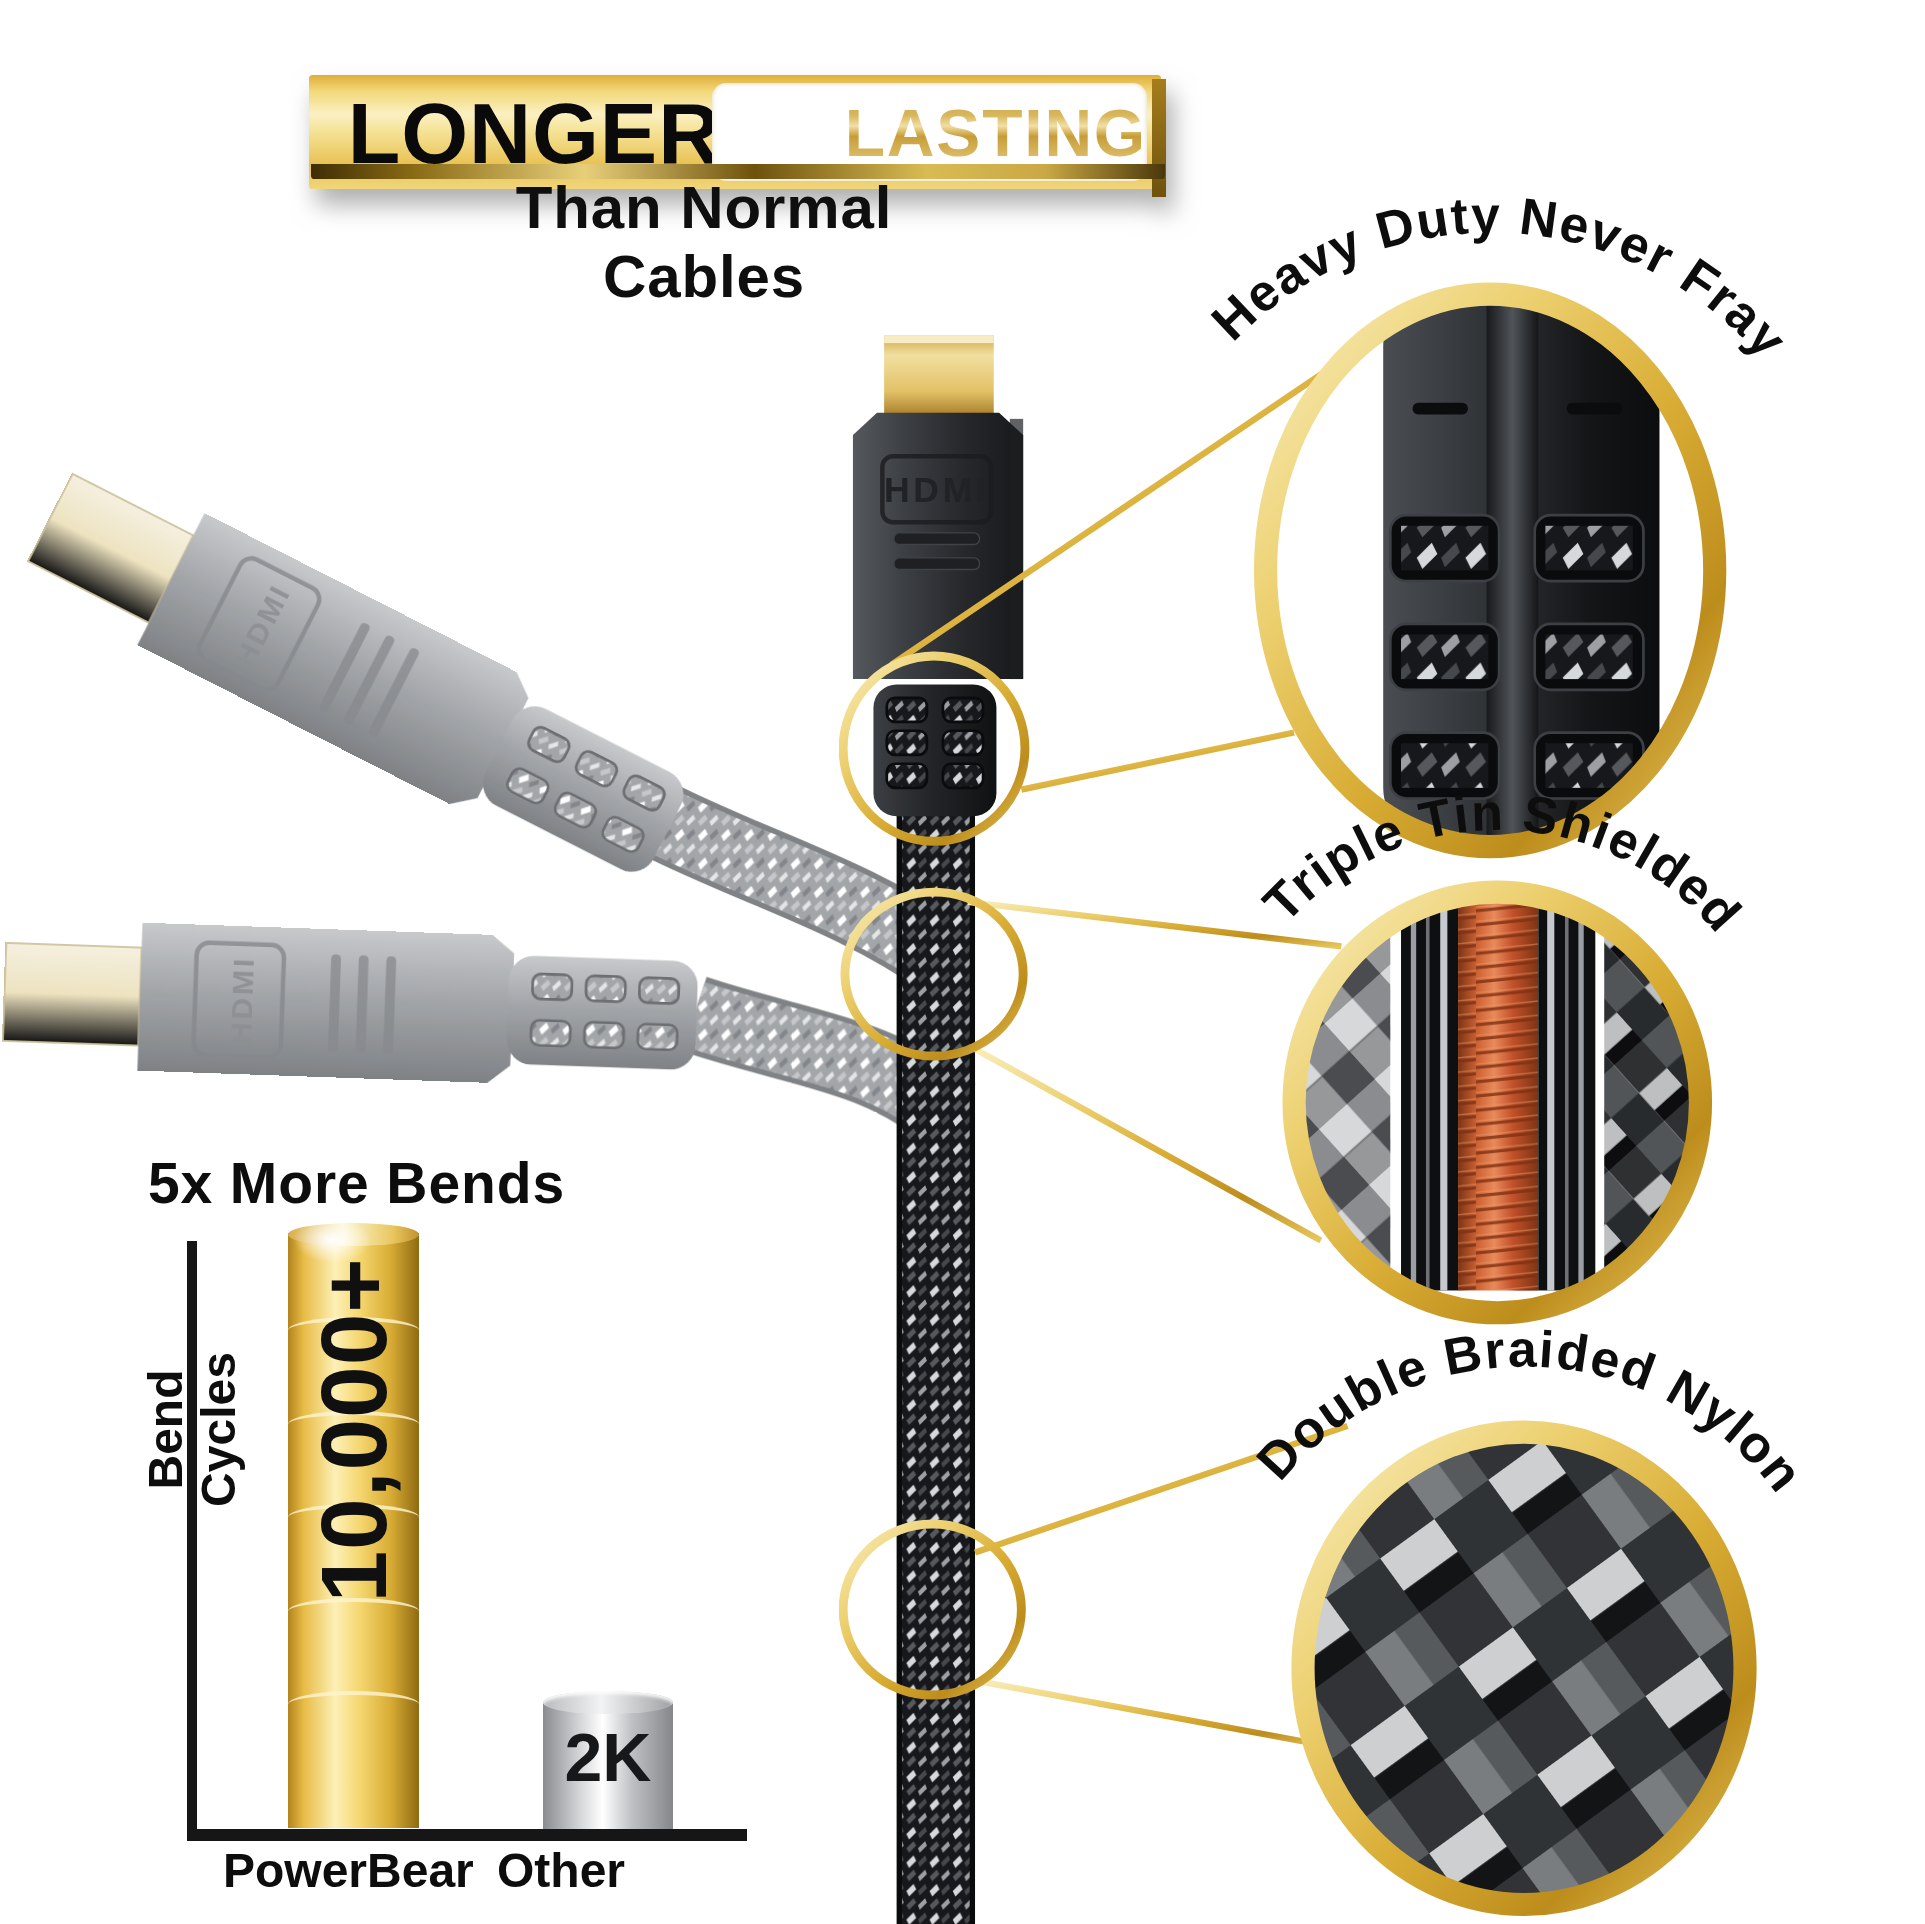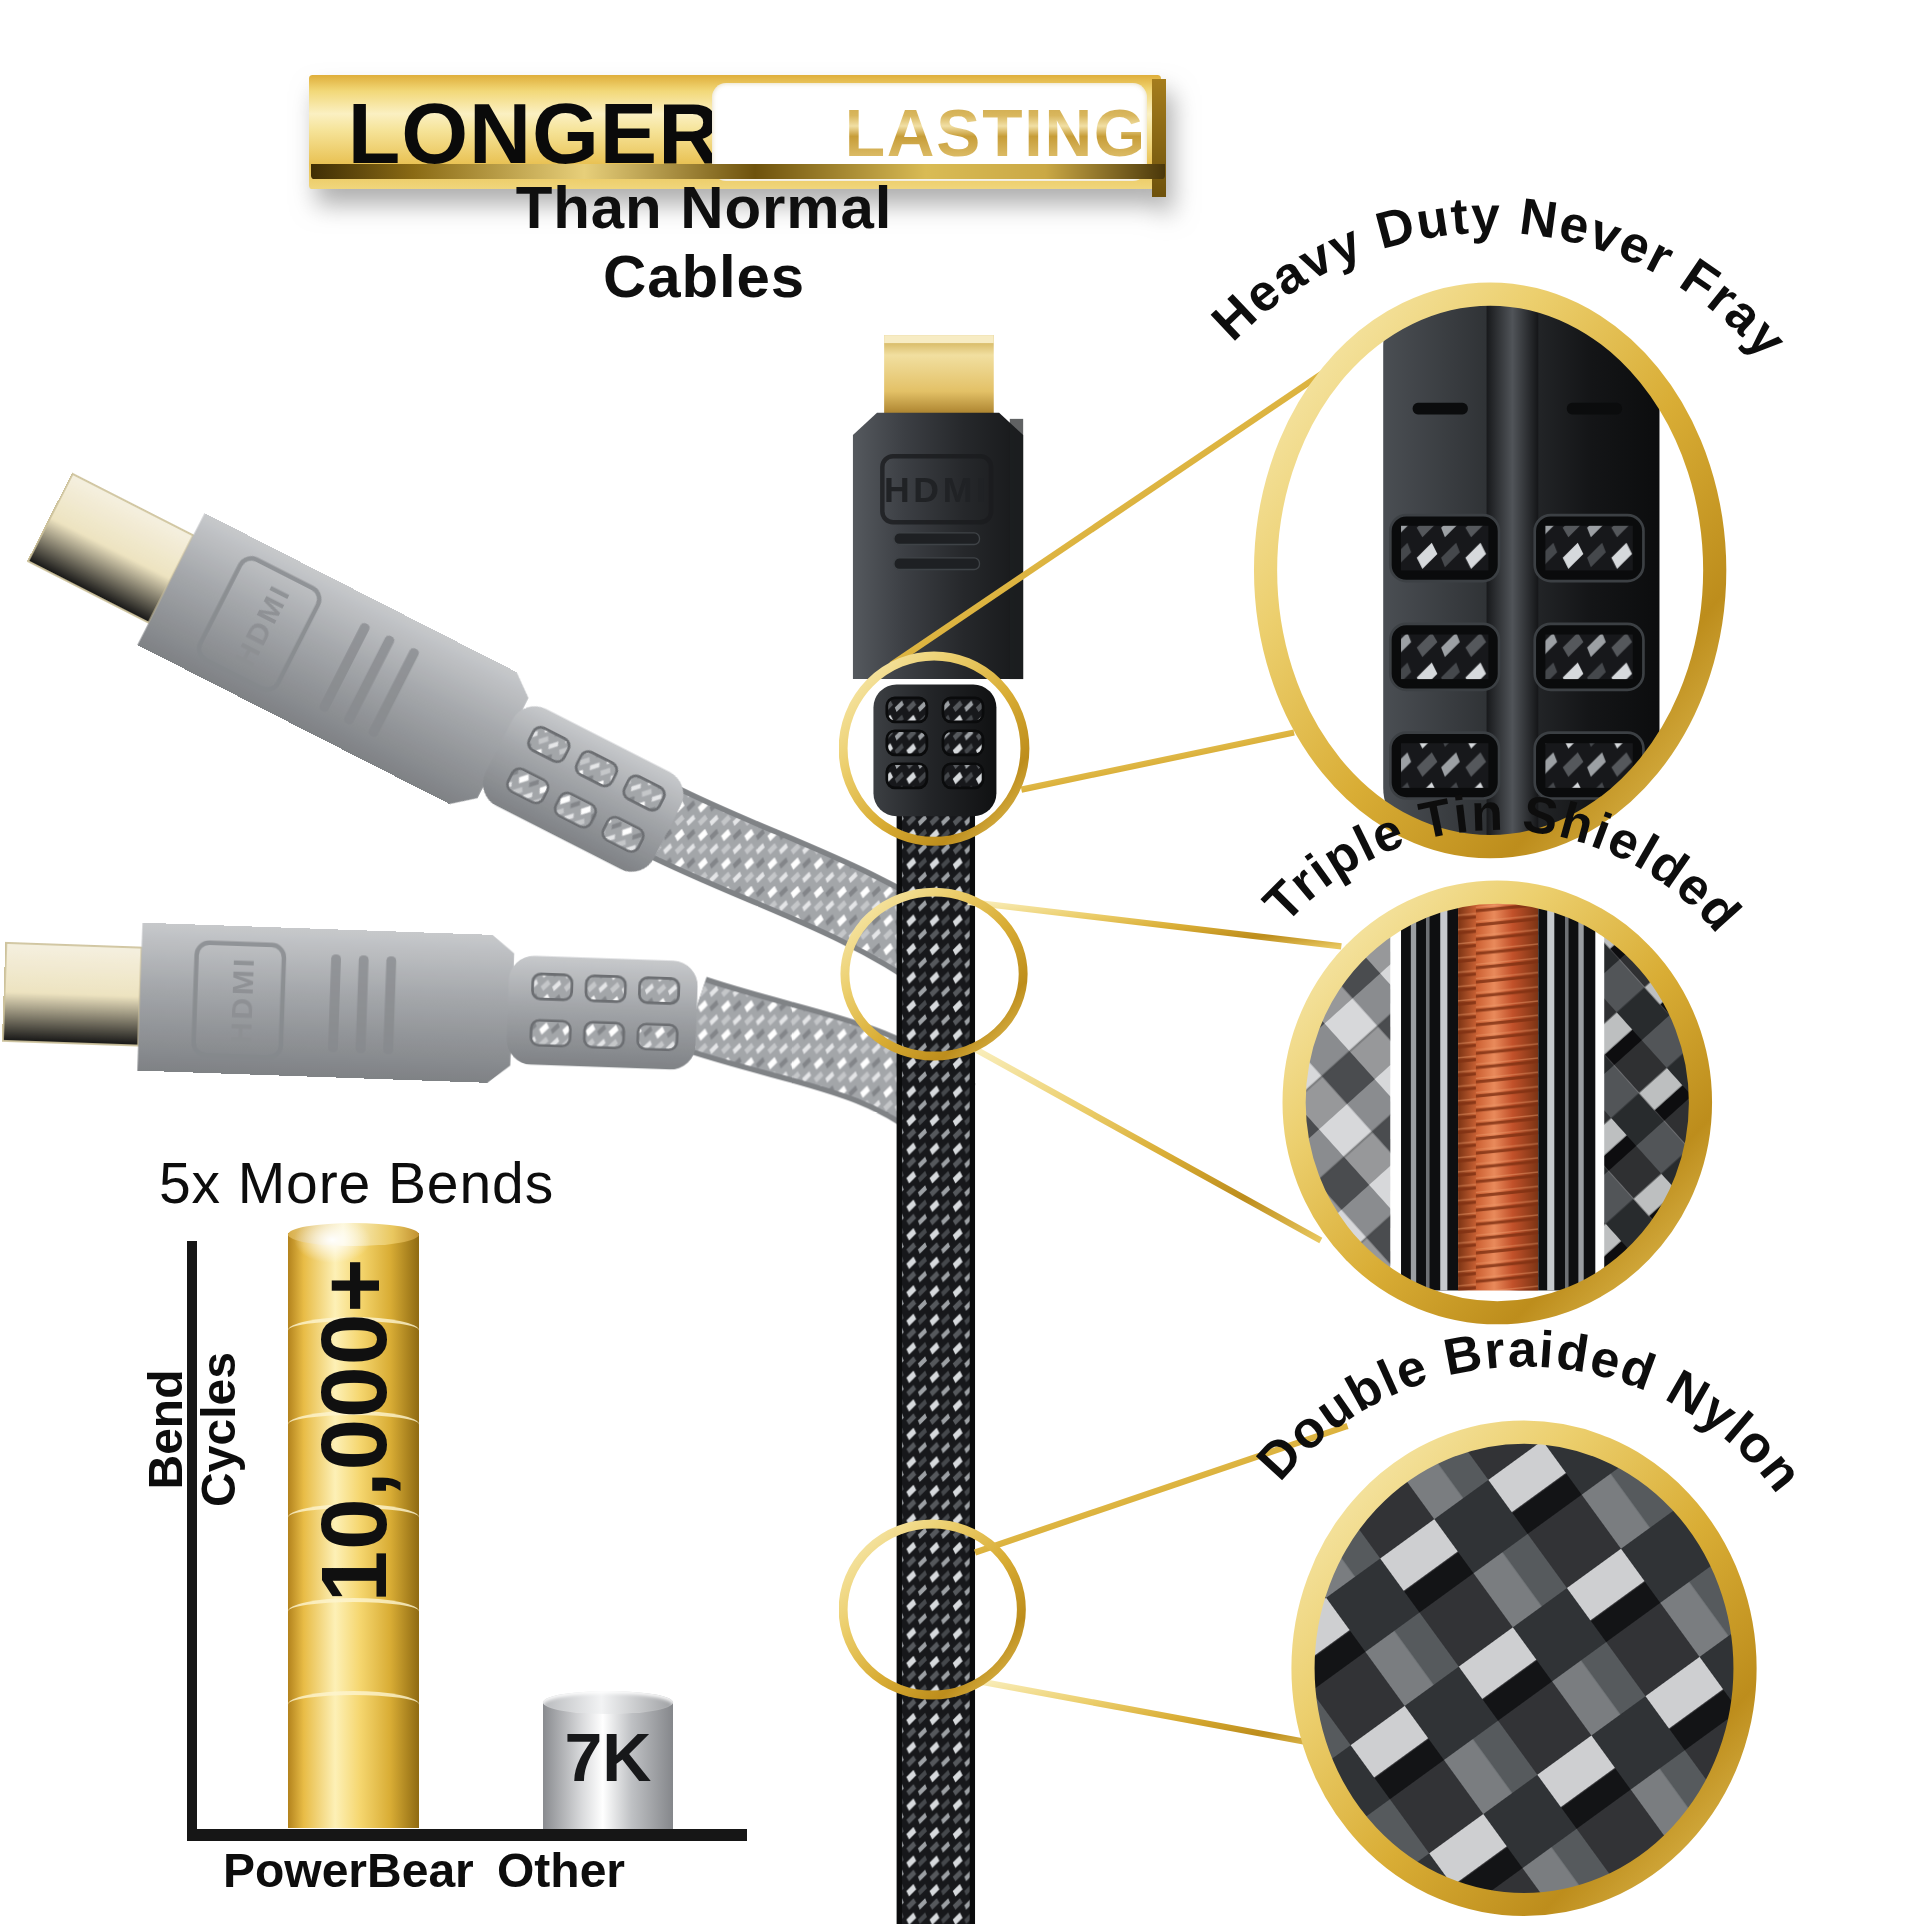--- a/index.html
+++ b/index.html
@@ -26,21 +26,21 @@
   .banner-lasting{position:absolute;left:0;top:0;width:100%;height:86px;line-height:100px;
     text-align:right;font-size:66px;font-weight:bold;letter-spacing:1.8px;
     background:linear-gradient(180deg,#bd912e 0%,#d9b75e 38%,#f1dfa4 50%,#c79d38 62%,#e8cd82 100%);
     -webkit-background-clip:text;background-clip:text;color:transparent;}
 
   .subtitle{left:419px;top:173px;width:570px;text-align:center;
     font-size:60px;font-weight:bold;color:#0f0f0f;letter-spacing:0.9px;}
 
   
   .chart-title{left:125px;top:1150px;width:463px;text-align:center;
-    font-size:57px;font-weight:normal;letter-spacing:0.9px;}
+    font-size:57px;font-weight:bold;letter-spacing:0.9px;}
   .y-axis{left:187px;top:1241px;width:9.8px;height:599px;background:#161616;}
   .x-axis{left:187px;top:1829px;width:560px;height:11.6px;background:#161616;}
   .y-label{left:49px;top:1403px;width:232px;height:53px;line-height:53px;text-align:center;
     font-size:48px;font-weight:bold;transform:rotate(-90deg);}
   .bar-gold{left:288px;top:1233px;width:131px;height:595px;
     background:linear-gradient(90deg,#b3831d 0%,#e8bc46 12%,#fdf0b6 36%,#f5d66f 55%,#d9ad35 78%,#8f6a12 100%);}
   .bar-gold-top{left:288px;top:1223px;width:131px;height:23px;border-radius:50%;
     background:linear-gradient(90deg,#d8ae4a,#fdf6d2 42%,#e9c75f 80%,#c19130);}
   .bar-seg{left:288px;width:131px;height:23px;border-radius:50%;
     border-top:4.5px solid rgba(253,244,208,.95);opacity:.85;}
@@ -357,19 +357,19 @@
   <div class="abs bar-seg" style="top:1317px"></div>
   <div class="abs bar-seg" style="top:1411px"></div>
   <div class="abs bar-seg" style="top:1504px"></div>
   <div class="abs bar-seg" style="top:1598px"></div>
   <div class="abs bar-seg" style="top:1691px"></div>
   <div class="abs bar-glint"></div>
   <div class="abs bar-gold-value">10,000+</div>
 
   <div class="abs bar-silver"></div>
   <div class="abs bar-silver-top"></div>
-  <div class="abs bar-silver-value">7K</div>
+  <div class="abs bar-silver-value">2K</div>
 
   <div class="abs x-axis"></div>
   <div class="abs cat-label cat-powerbear">PowerBear</div>
   <div class="abs cat-label cat-other">Other</div>
 </div>
 
 
 </body></html>

